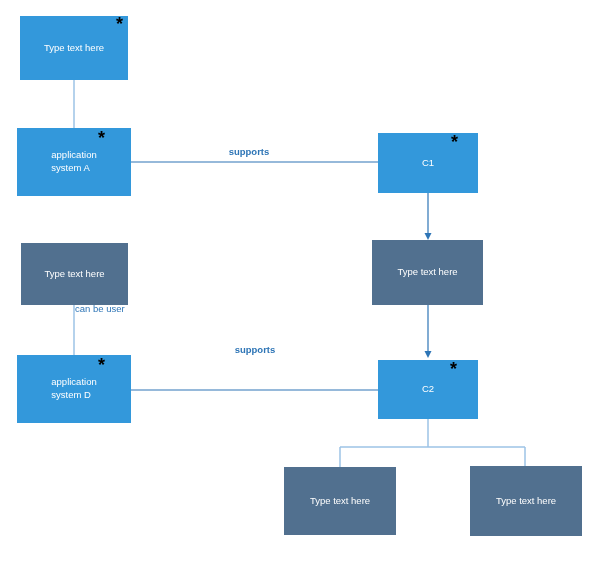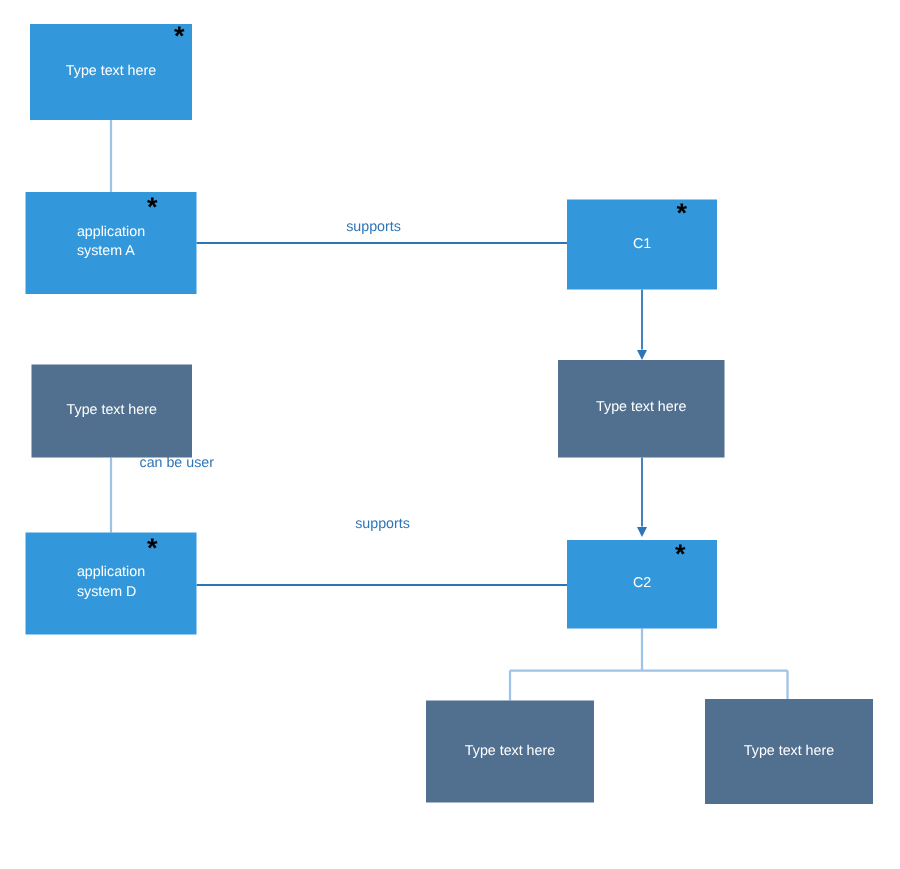--- a/index.html
+++ b/index.html
@@ -46,21 +46,21 @@
     height: 12px;
     overflow: visible;
   }
   .edge-label {
     position: absolute;
     color: #2e75b6;
     font-size: 9.5px;
     line-height: 12px;
     white-space: nowrap;
   }
-  .edge-label.centered { text-align: center; width: 80px; }
+  .edge-label.centered { text-align: center; width: 80px; font-weight: bold; }
 </style>
 </head>
 <body>
 
 <div id="canvas">
 
   <svg id="edge-layer" width="600" height="579" viewBox="0 0 600 579">
     <defs>
       <marker id="arrowhead" markerWidth="8" markerHeight="8" refX="0" refY="3.5" orient="auto" markerUnits="userSpaceOnUse">
         <path d="M0,0 L7,3.5 L0,7 Z" fill="#2e75b6"></path>
@@ -120,17 +120,17 @@
   <div class="node slate" style="left:284px; top:467px; width:112px; height:68px;">
     <span class="node-label">Type text here</span>
   </div>
 
   <div class="node slate" style="left:470px; top:466px; width:112px; height:70px;">
     <span class="node-label">Type text here</span>
   </div>
 
   <div class="edge-label centered" style="left:209px; top:146px;">supports</div>
 
-  <div class="edge-label" style="left:75px; top:303px;padding-left:18px;">can be user</div>
+  <div class="edge-label" style="left:75px; top:303px;">can be user</div>
 
   <div class="edge-label centered" style="left:215px; top:344px;">supports</div>
 
 </div>
 
 </body></html>

